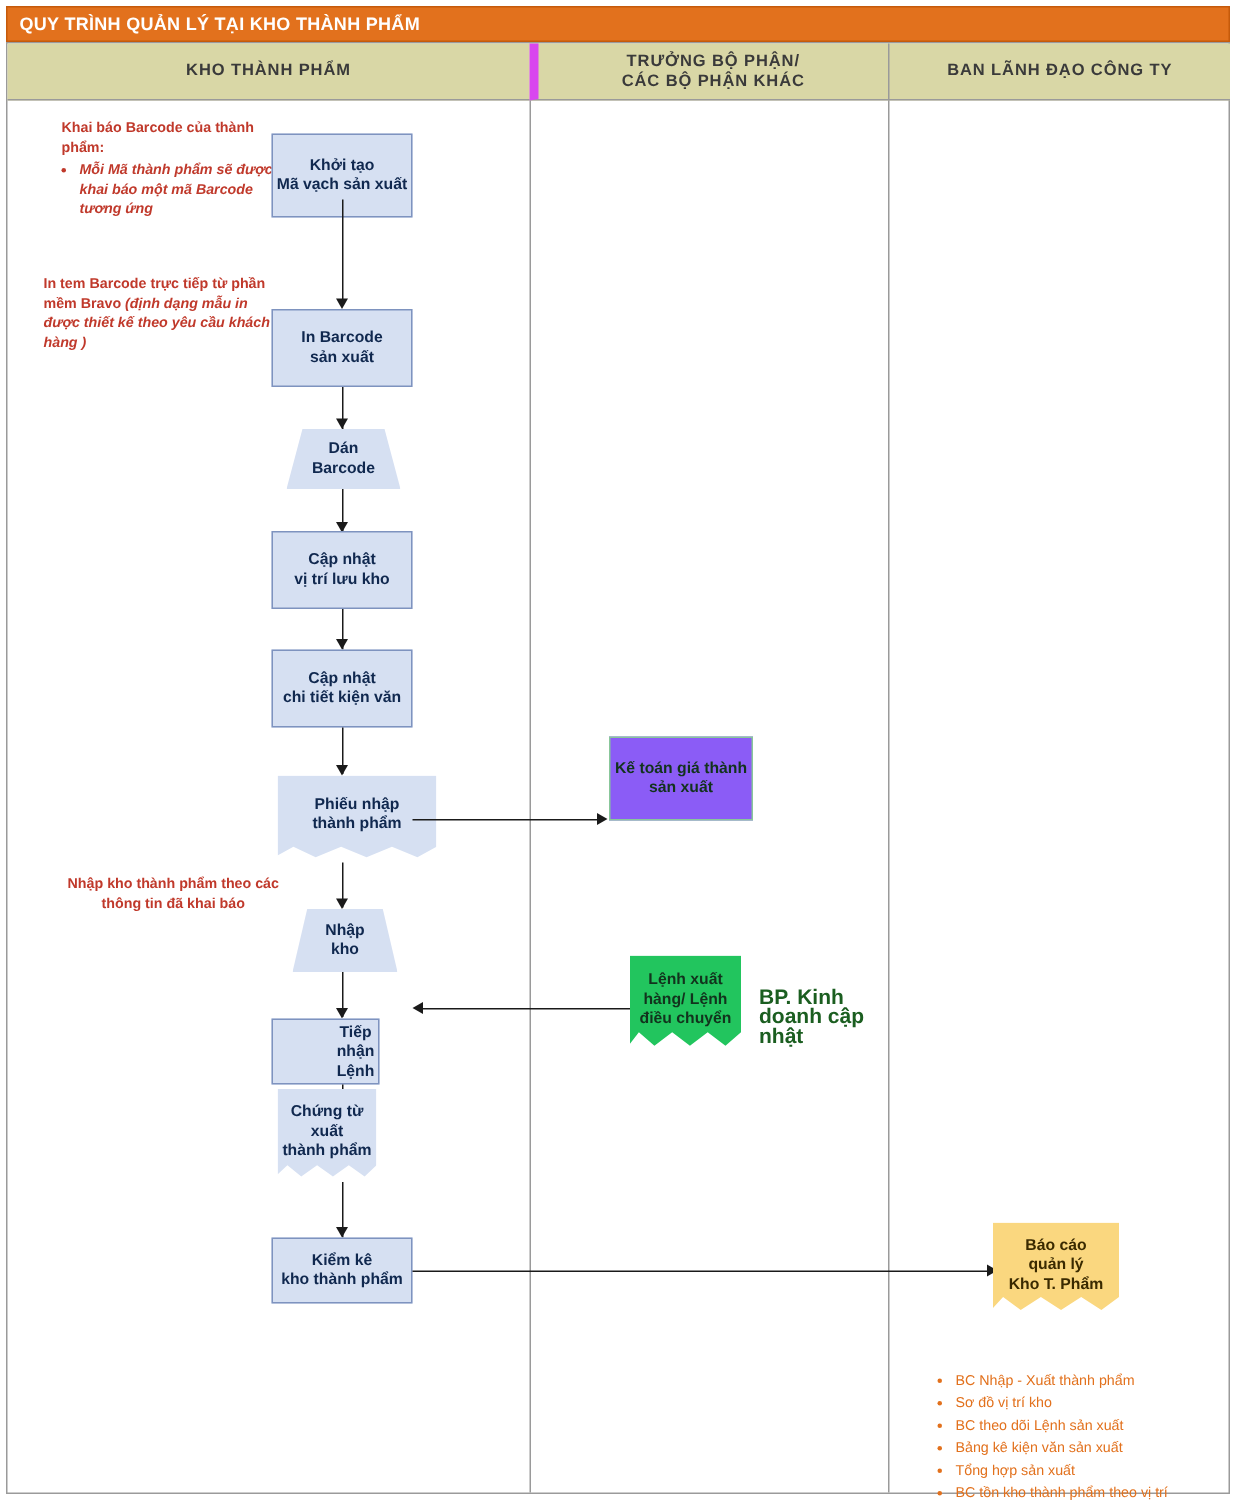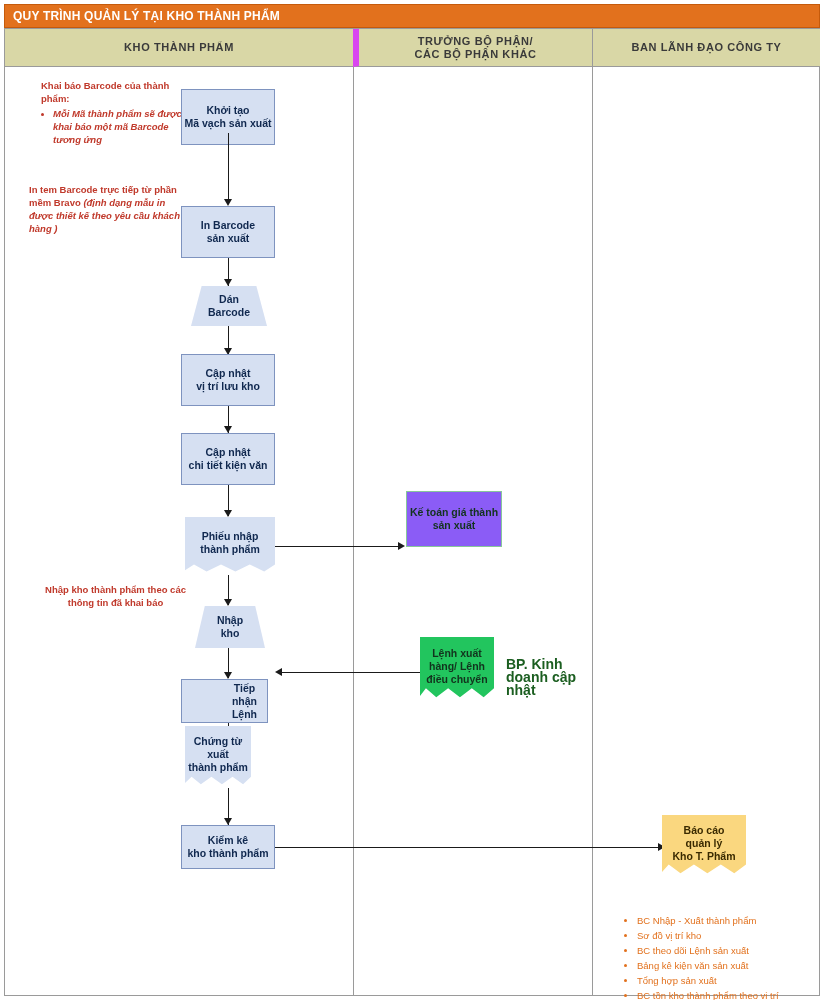--- a/index.html
+++ b/index.html
@@ -259,21 +259,21 @@
     <div class="node" style="left:176px; top:404px; width:94px; height:52px;">
       <div>
         <div>Cập nhật</div>
         <div>chi tiết kiện văn</div>
       </div>
     </div>
 
     <div class="vline" style="left:223px; top:456px; height:31px;"></div>
     <div class="arrow-down" style="left:219px; top:481px;"></div>
 
-    <div class="node doc" style="left:180px; top:488px; width:90px; height:58px;">
+    <div class="node doc" style="left:180px; top:488px; width:106px; height:58px;">
       <div style="padding-bottom:6px;">
         <div>Phiếu nhập</div>
         <div>thành phẩm</div>
       </div>
     </div>
 
     <div class="hline" style="left:270px; top:517px; width:125px;"></div>
     <div class="arrow-right" style="left:393px; top:513px;"></div>
 
     <div class="vline" style="left:223px; top:546px; height:30px;"></div>
@@ -282,21 +282,21 @@
     <div class="node trap" style="left:190px; top:577px; width:70px; height:42px;">
       <div>
         <div>Nhập</div>
         <div>kho</div>
       </div>
     </div>
 
     <div class="vline" style="left:223px; top:619px; height:30px;"></div>
     <div class="arrow-down" style="left:219px; top:643px;"></div>
 
-    <div class="node" style="left:176px; top:650px; width:87px; height:44px;padding-left:42px;">
+    <div class="node" style="left:176px; top:650px; width:72px; height:44px;padding-left:42px;">
       <div>Tiếp nhận Lệnh</div>
     </div>
 
     <div class="hline" style="left:277px; top:643px; width:140px;"></div>
     <div class="arrow-left" style="left:270px; top:639px;"></div>
 
     <div class="vline" style="left:223px; top:694px; height:30px;"></div>
     <div class="arrow-down" style="left:219px; top:718px;"></div>
 
     <div class="node doc" style="left:180px; top:697px; width:66px; height:62px;">

